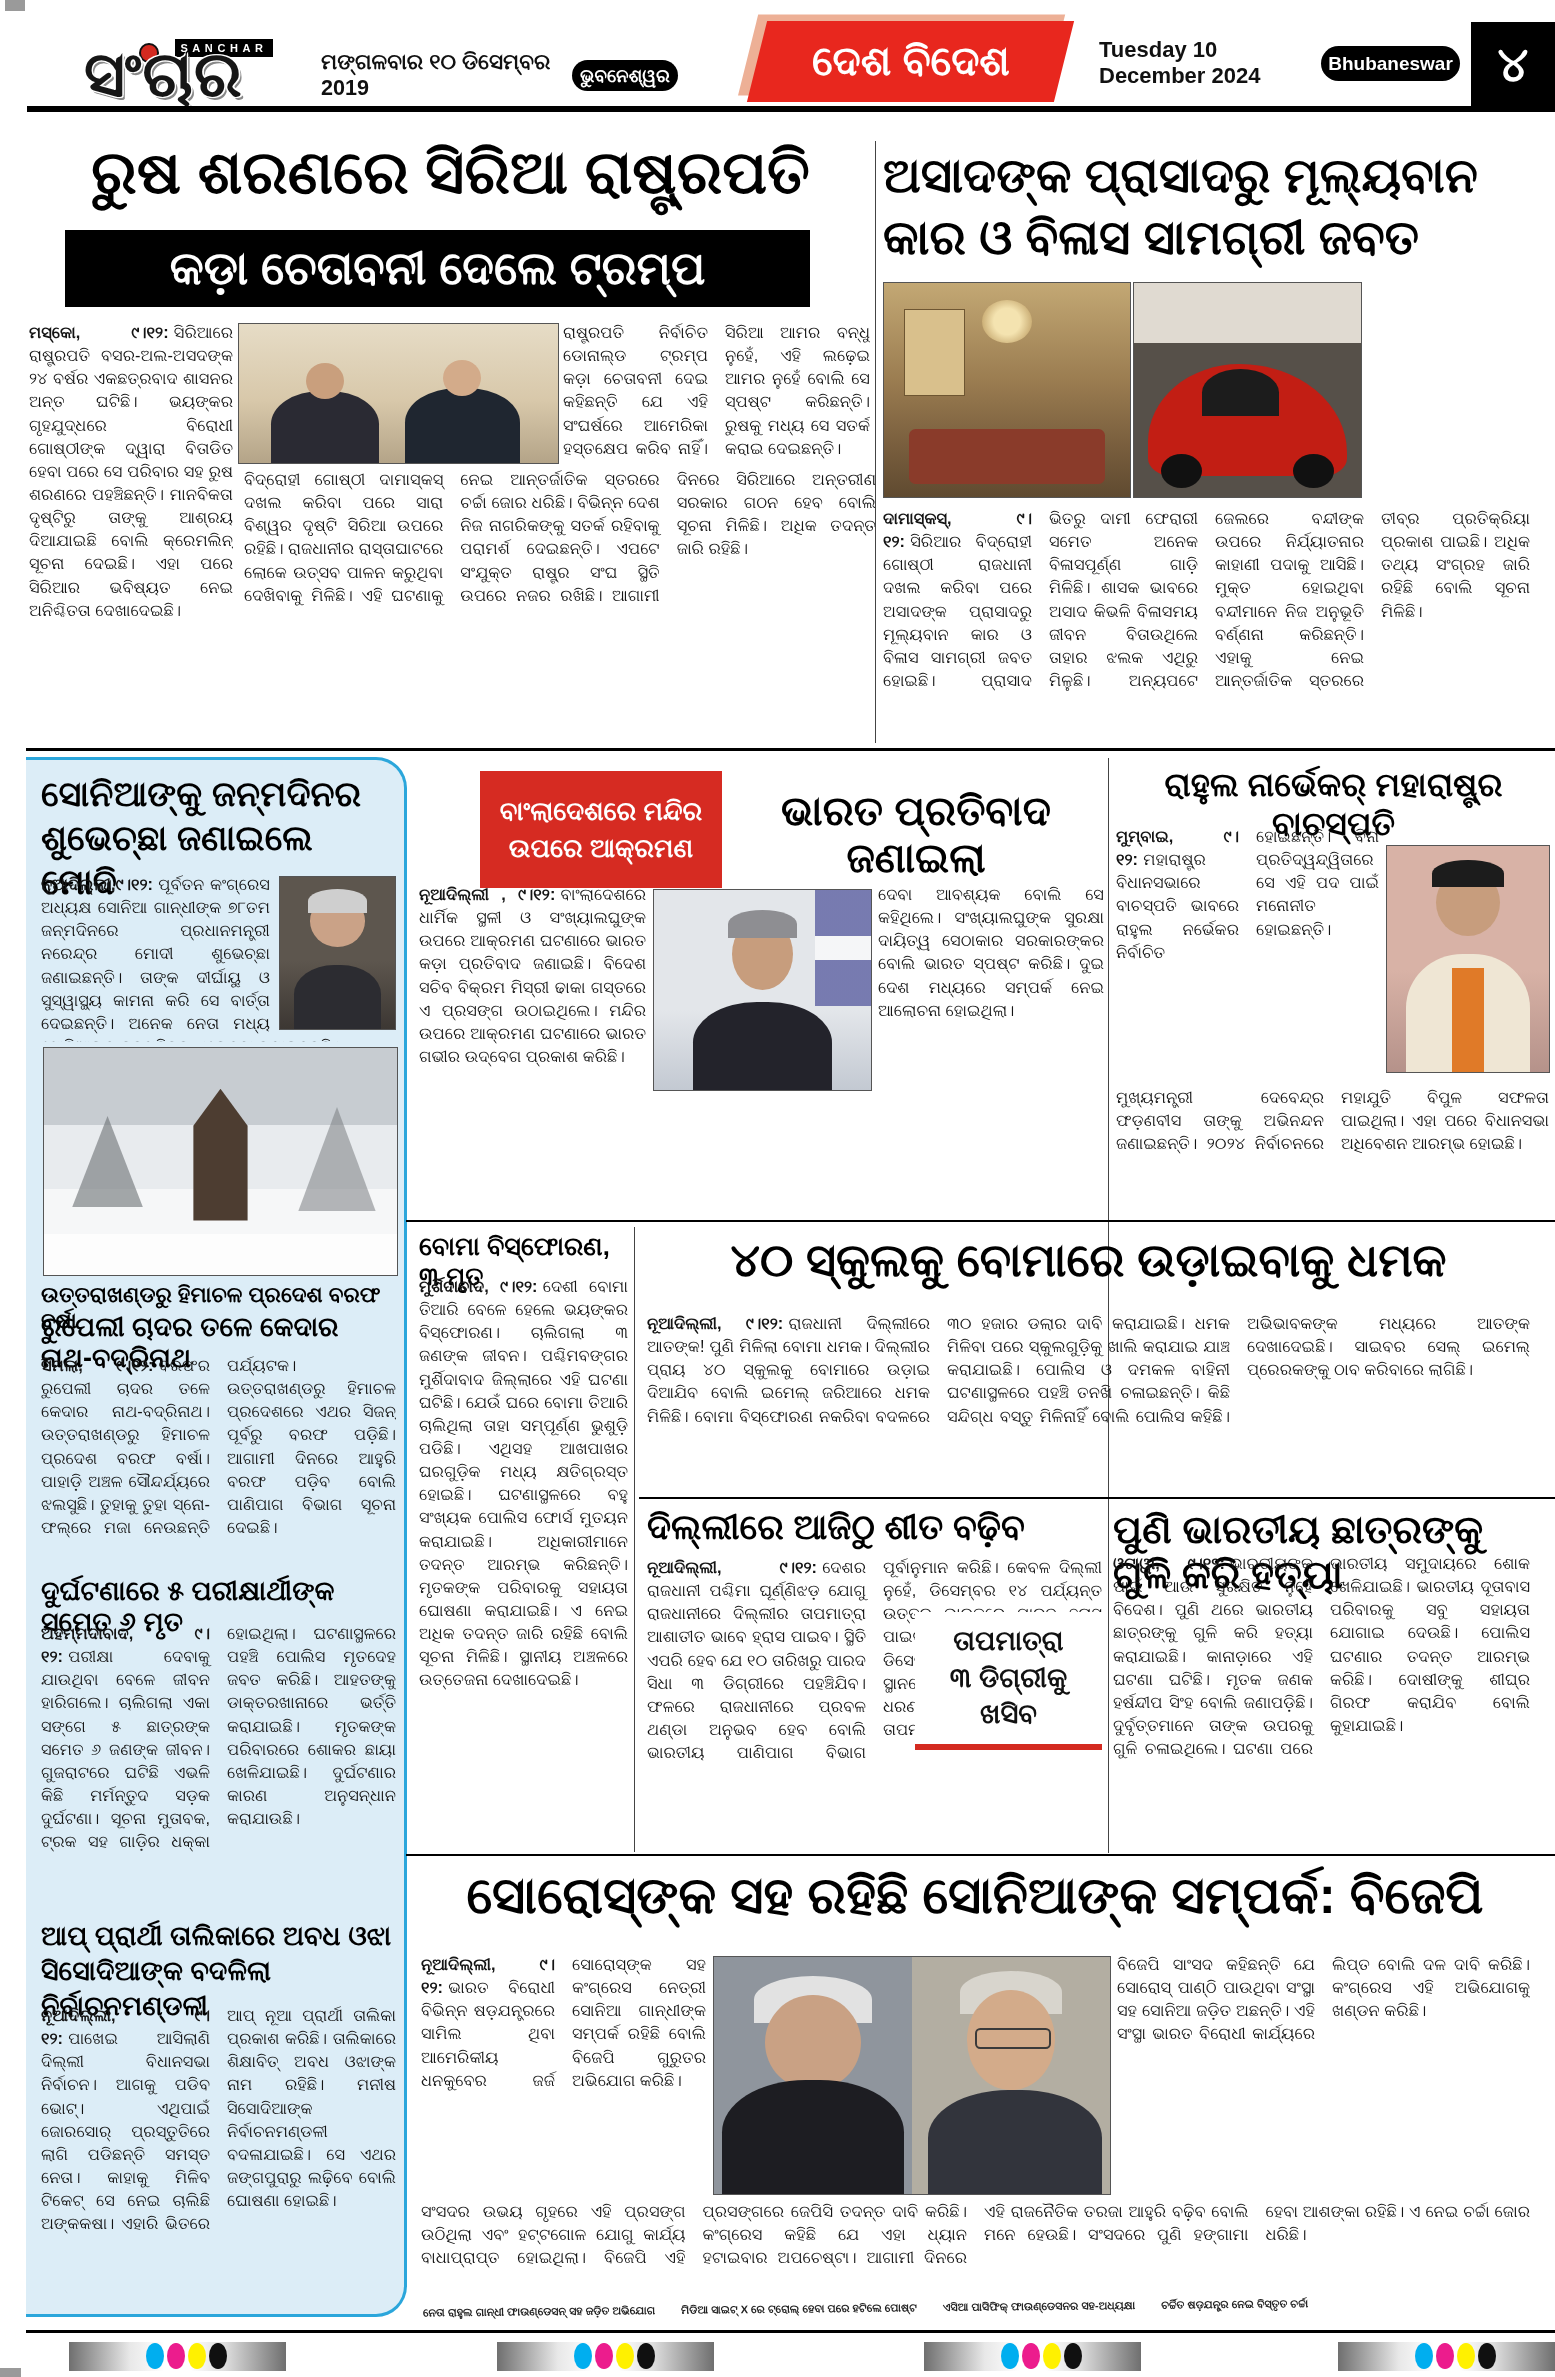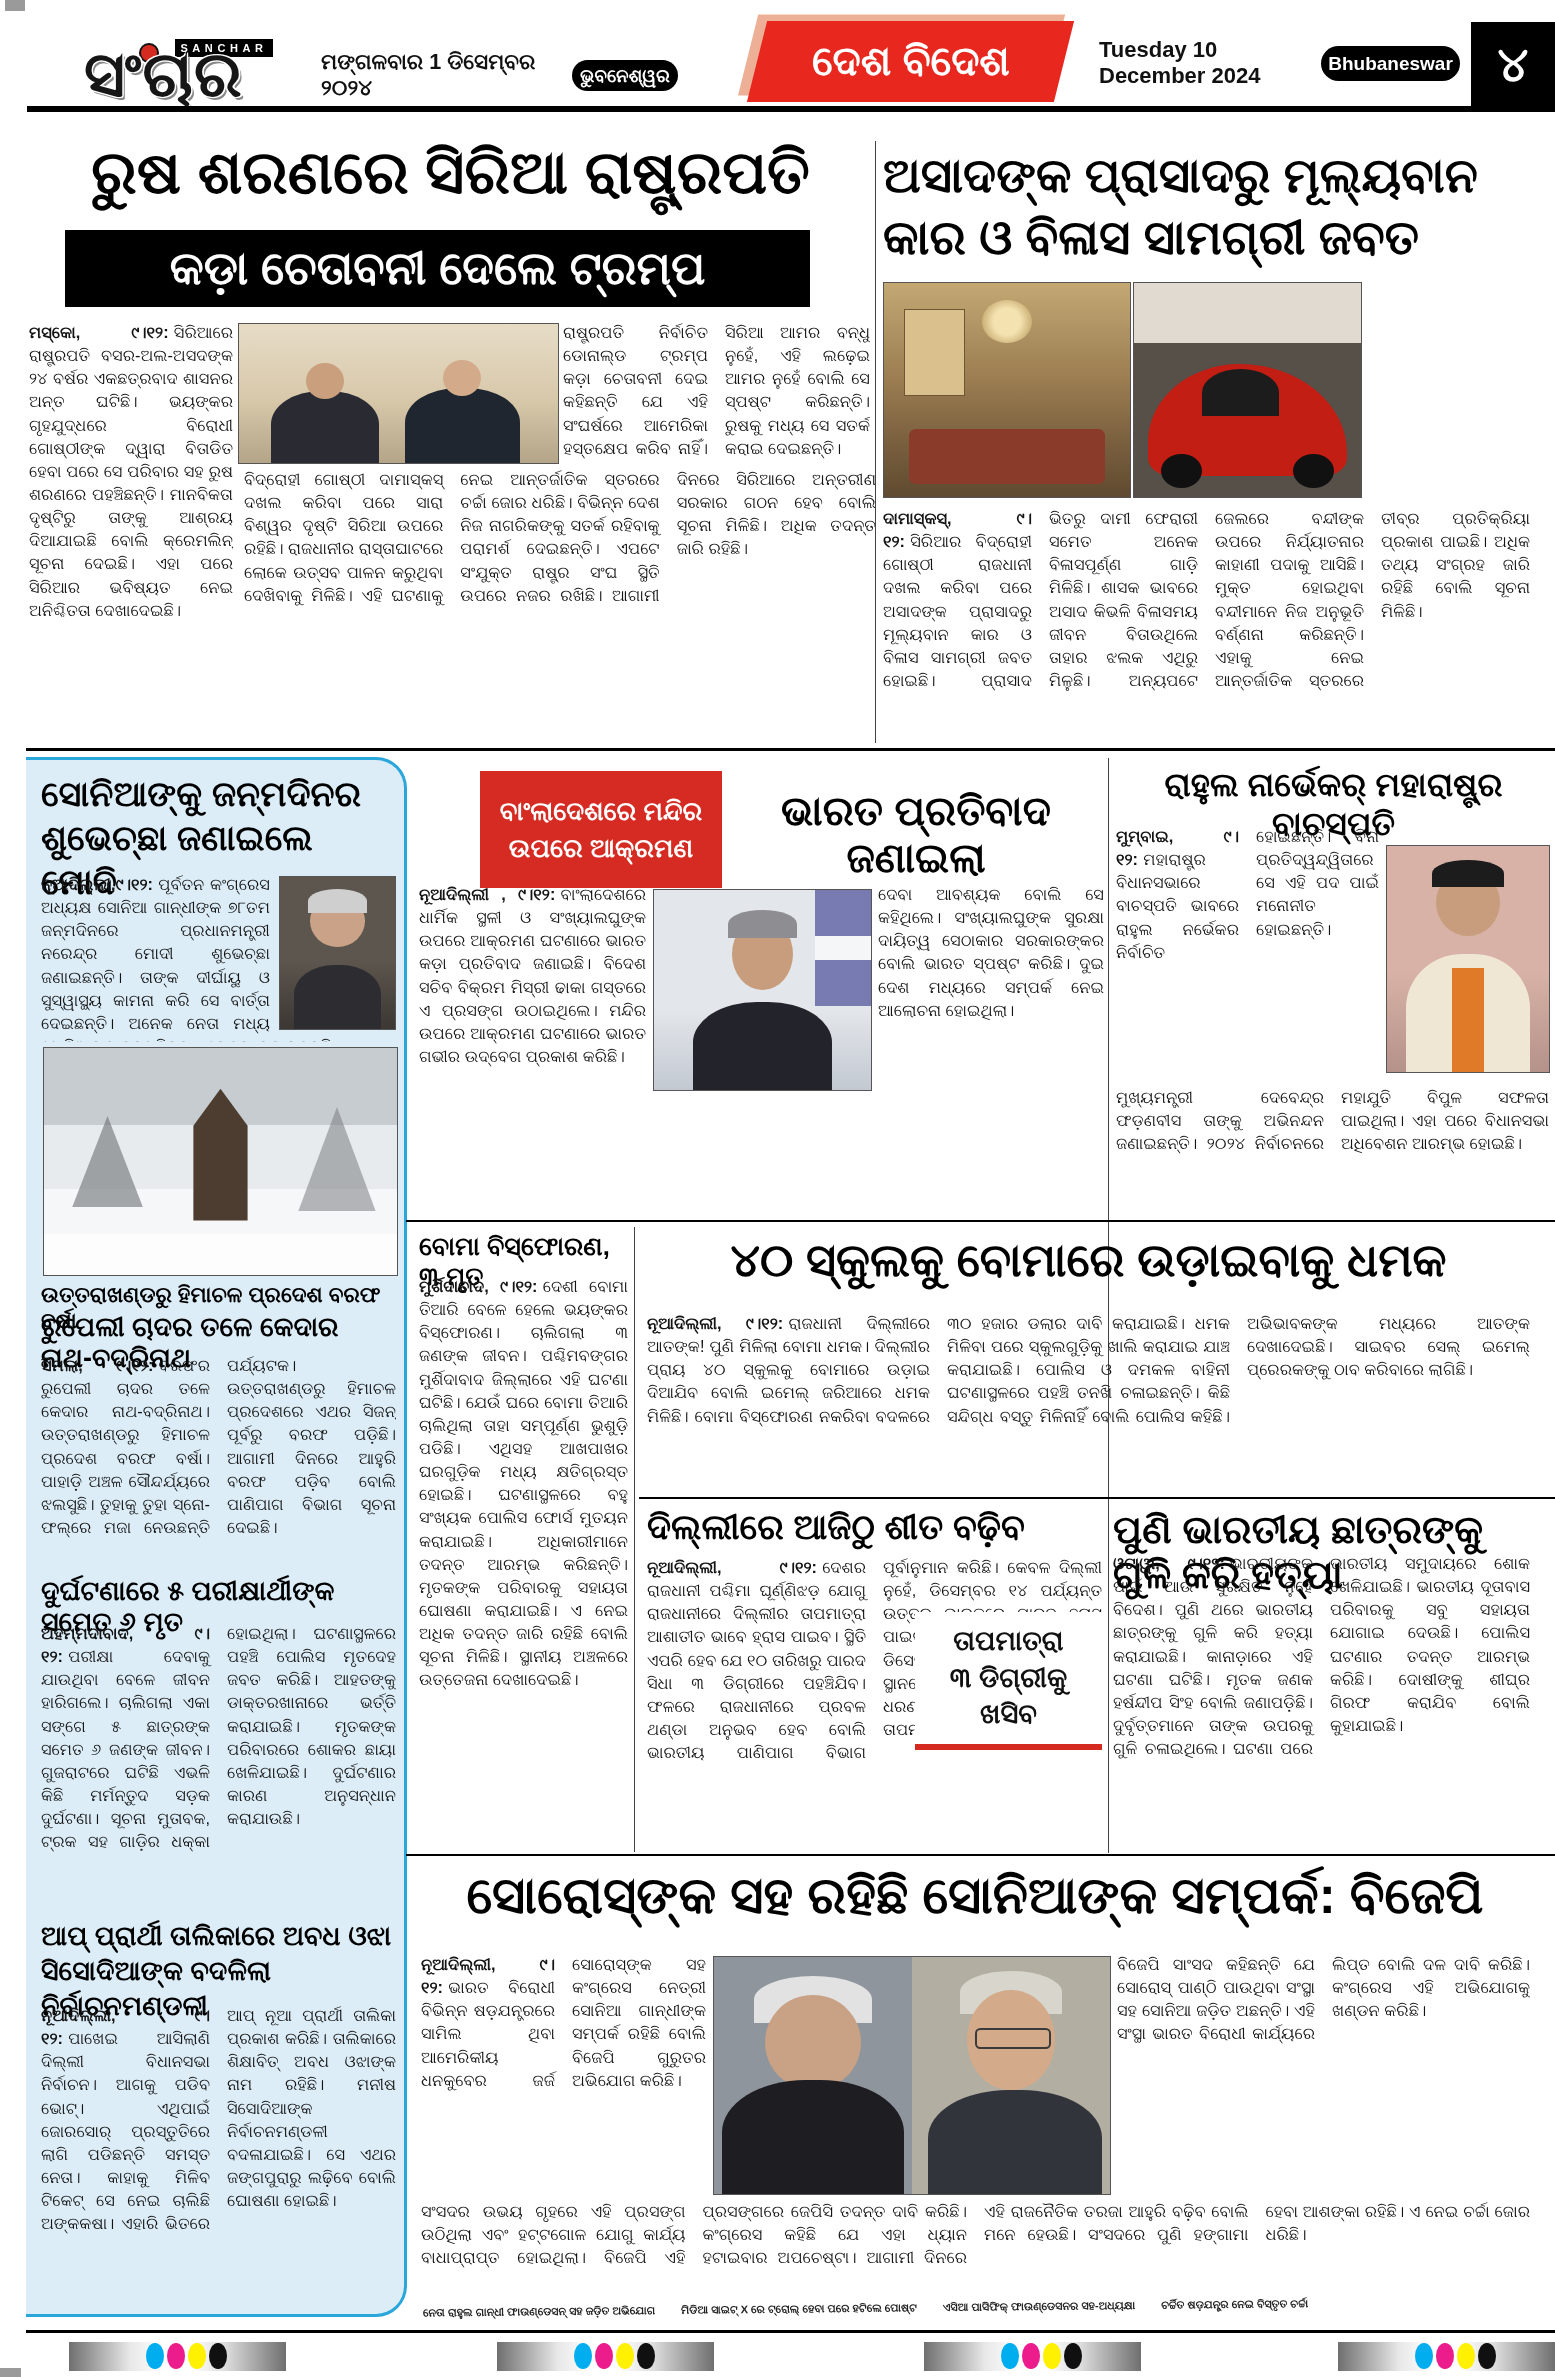--- a/index.html
+++ b/index.html
@@ -37,21 +37,21 @@
 
   <div class="mark" style="left:5.2px;top:0;width:19.6px;height:10.5px;"></div>
   <div class="mark" style="left:0;bottom:0;width:21px;height:9.1px;"></div>
 
   <div class="abs" style="left:175px;top:39px;width:98px;height:18.3px;background:#000;color:#fff;display:flex;align-items:center;justify-content:center;font-size:11px;letter-spacing:4.6px;font-weight:bold;">
       <span>SANCHAR</span>
     </div>
   <div class="abs" style="left:139px;top:43px;width:15.7px;height:15.7px;border-radius:50%;background:#d42a20;border:2px solid #111;"></div>
   <div class="abs logo" style="left:84px;top:38px;width:235px;height:78px;font-size:63px;line-height:72px;overflow:hidden;">ସଂଚାର</div>
 
-  <div class="abs" style="left:321px;top:60px;width:248px;height:30px;font-size:21.6px;font-weight:bold;color:#111;display:flex;align-items:center;">ମଙ୍ଗଳବାର 1 ଡିସେମ୍ବର ୨୦୨୪</div>
+  <div class="abs" style="left:321px;top:60px;width:248px;height:30px;font-size:21.6px;font-weight:bold;color:#111;display:flex;align-items:center;">ମଙ୍ଗଳବାର ୧୦ ଡିସେମ୍ବର 2019</div>
   <div class="abs pill" style="left:572px;top:60px;width:106px;height:31px;font-size:18.3px;">
       <span>ଭୁବନେଶ୍ୱର</span>
     </div>
 
   <div class="abs rule" style="left:27.4px;top:106px;width:1528px;height:5.9px;"></div>
 
   <div class="abs banner" style="left:757px;top:21px;width:307px;height:81px;">
     <span class="txt">ଦେଶ ବିଦେଶ</span>
   </div>
 

